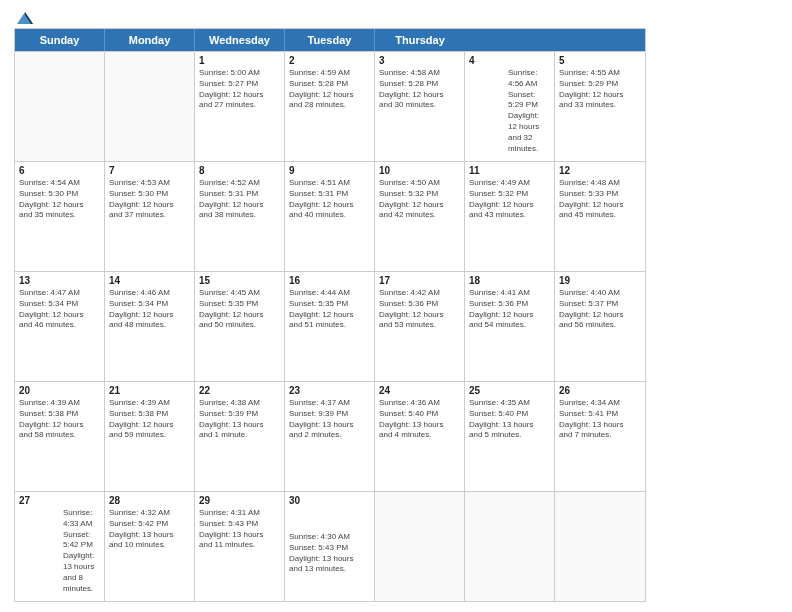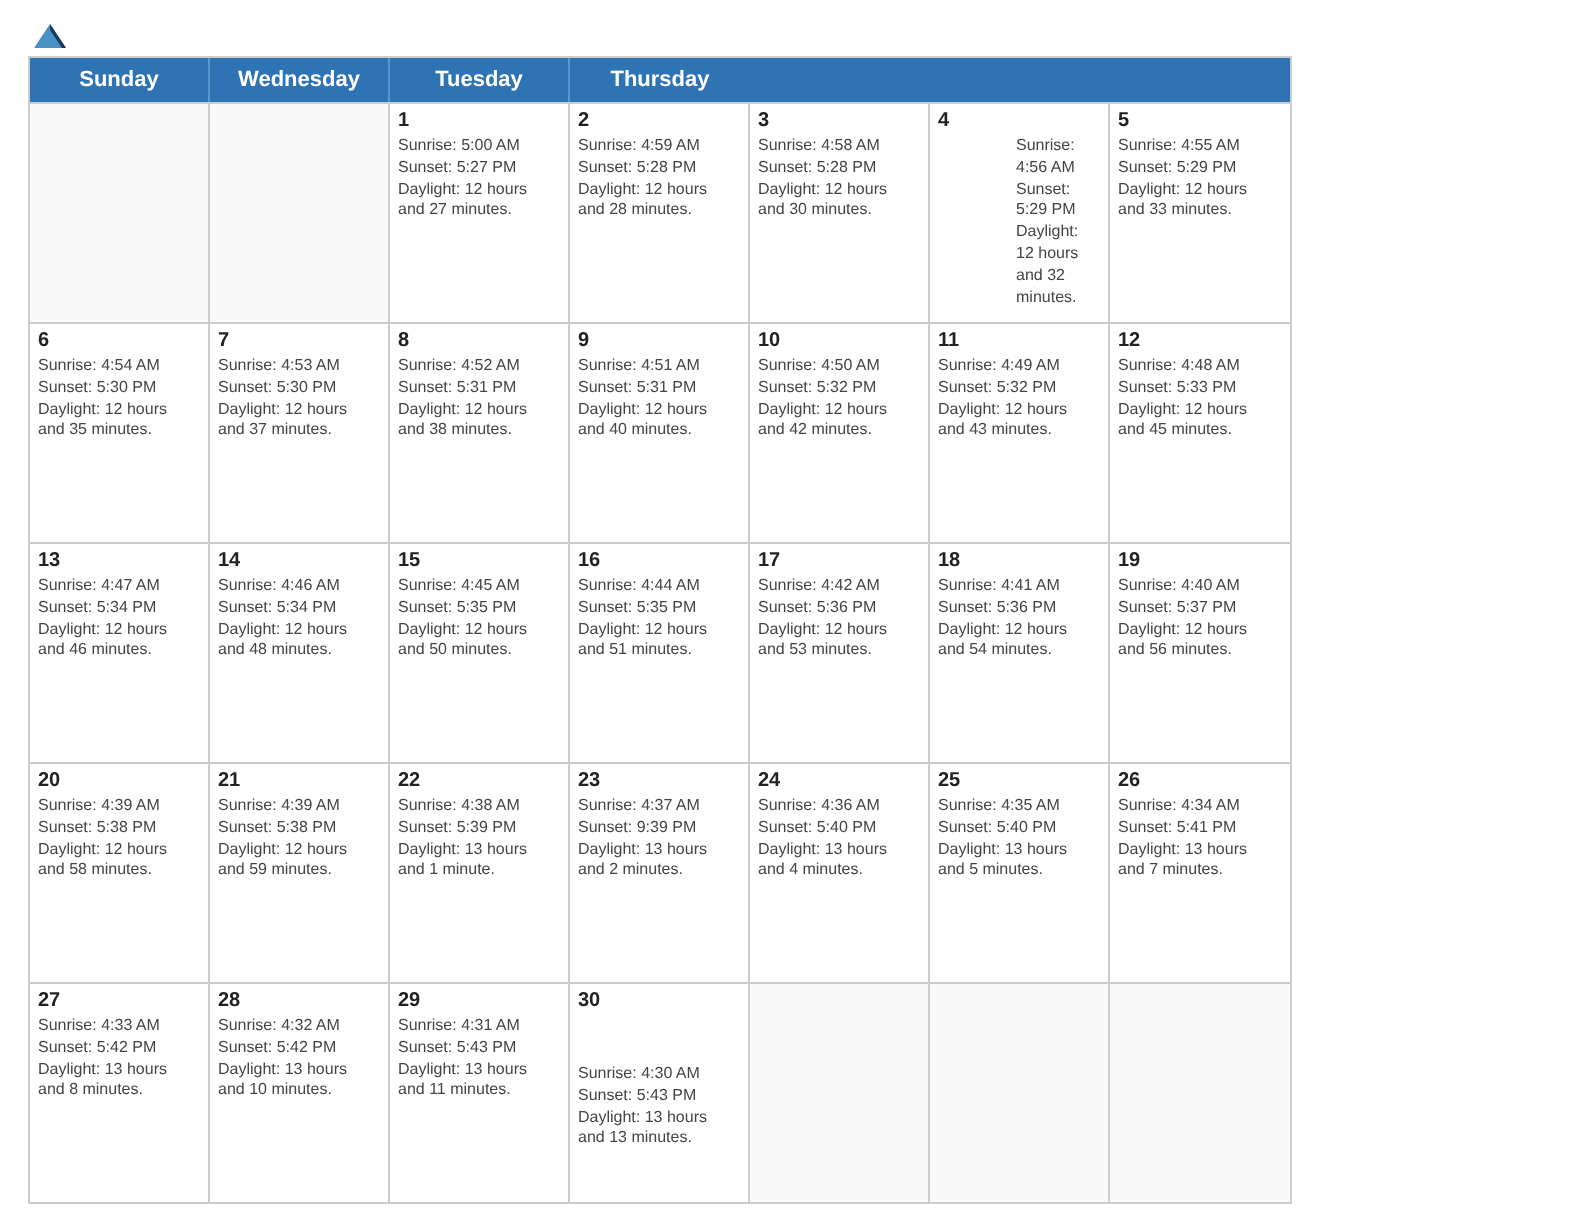--- a/index.html
+++ b/index.html
@@ -118,20 +118,21 @@
     </div>
     <div class="title-block">
       <div class="main-title"></div>
       <div class="subtitle"></div>
     </div>
   </div>
 
   <div class="calendar">
     <div class="cal-header-row">
     <div class="cal-header-cell">Sunday</div>
+        <div class="cal-header-cell">Monday</div>
         <div class="cal-header-cell">Wednesday</div>
         <div class="cal-header-cell">Tuesday</div>
         <div class="cal-header-cell">Thursday</div>
       </div>
     <div class="cal-body">
     <div class="cal-row">
           <div class="cal-cell empty"></div>
           <div class="cal-cell empty"></div>
           <div class="cal-cell">
             <div class="day-num">1</div>
@@ -318,21 +319,21 @@
             <div class="day-num">26</div>
             <div class="day-info" style="white-space: pre-line;">Sunrise: 4:34 AM
 Sunset: 5:41 PM
 Daylight: 13 hours
 and 7 minutes.</div>
           </div>
         </div>
         <div class="cal-row">
           <div class="cal-cell">
             <div class="day-num">27</div>
-            <div class="day-info" style="white-space: pre-line;">Sunrise: 4:33 AM
+            <div class="day-info" style="white-space: pre-line; margin-left: 44px;">Sunrise: 4:33 AM
 Sunset: 5:42 PM
 Daylight: 13 hours
 and 8 minutes.</div>
           </div>
           <div class="cal-cell">
             <div class="day-num">28</div>
             <div class="day-info" style="white-space: pre-line;">Sunrise: 4:32 AM
 Sunset: 5:42 PM
 Daylight: 13 hours
 and 10 minutes.</div>

